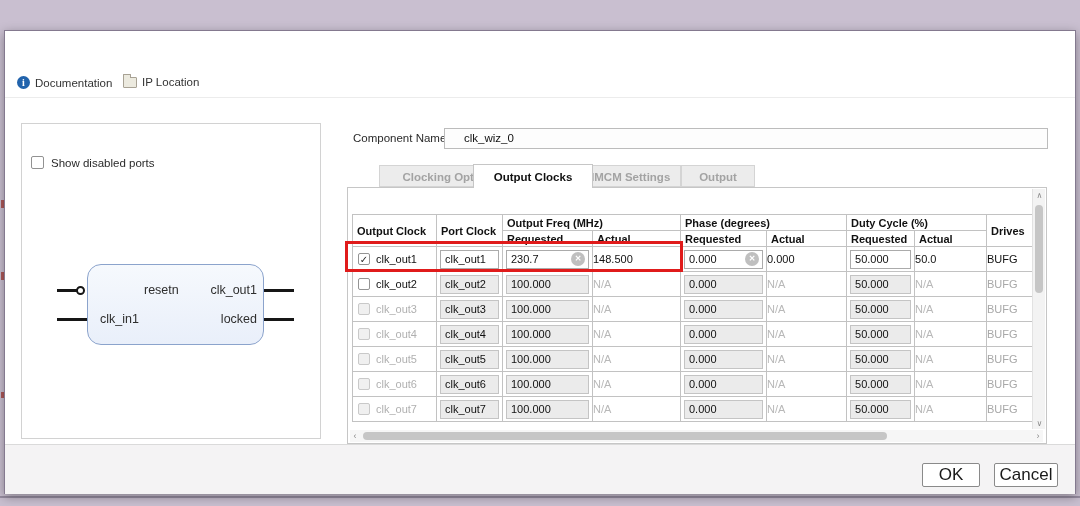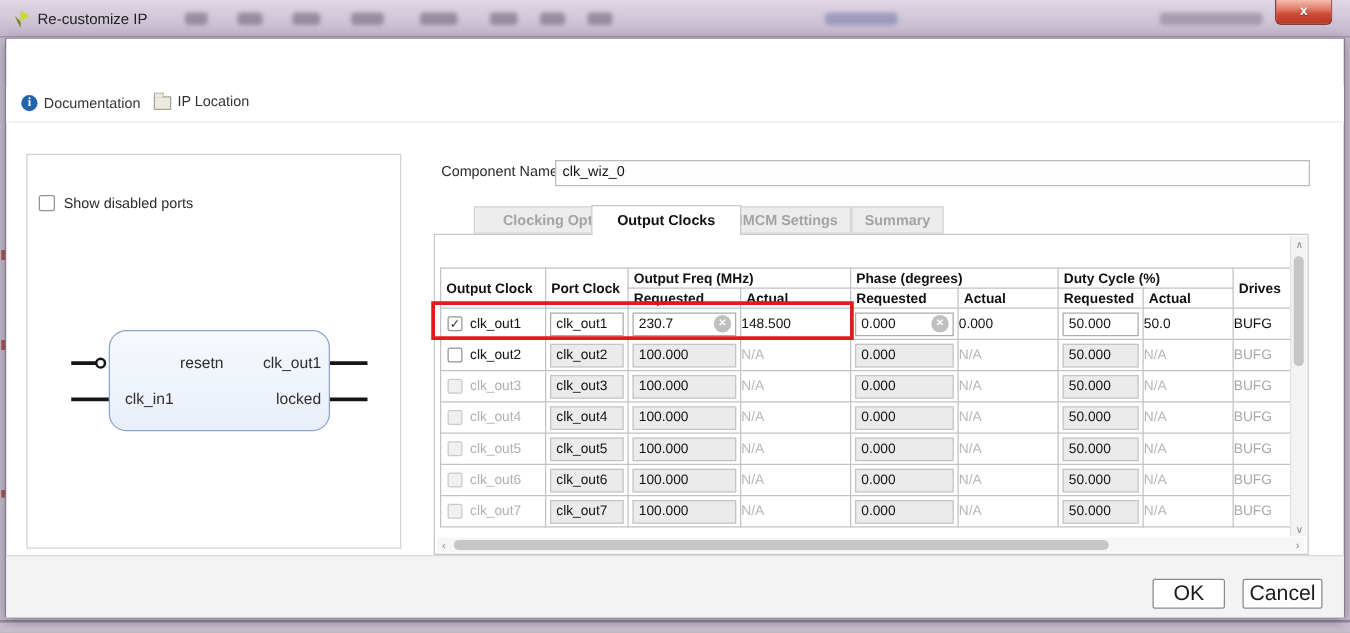--- a/index.html
+++ b/index.html
@@ -65,21 +65,21 @@
     background:linear-gradient(#f6f9fd, #e9effa); }
   .port-label { position:absolute; font-size:12.5px; color:#2e2e2e; }
   .stub { position:absolute; height:3px; background:#161616; }
   .bubble { position:absolute; width:9px; height:9px; border:2.5px solid #161616;
     border-radius:50%; background:#fff; }
 
   
   .comp-label { position:absolute; left:348px; top:101px; font-size:11.5px; color:#2a2a2a; }
   .comp-field { position:absolute; left:439px; top:97px; width:604px; height:21px;
     border:1px solid #bcbcbc; background:#fdfdfd; font-size:11.5px; color:#111;
-    padding:3px 5px; }
+    padding:3px 19px; }
 
   .main-tabs { position:absolute; left:342px; top:133px; height:23px; }
   .m-tab { position:absolute; top:1px; height:22px; font-size:11.5px; font-weight:bold;
     line-height:22px; text-align:center; background:#ececec; color:#a3a3a3;
     border:1px solid #d4d4d4; cursor:pointer; }
   .m-tab.active { top:0; height:24px; line-height:24px; background:#fff; color:#111;
     border:1px solid #c6c6c6; border-bottom:none; z-index:3; }
 
   .oc-panel { position:absolute; left:342px; top:156px; width:700px; height:257px;
     border:1px solid #c6c6c6; background:#fff; }
@@ -123,38 +123,20 @@
   .btn { position:absolute; top:432px; height:24px; background:#fff; border:1px solid #8a8a8a;
     border-radius:2px; font-size:17px; color:#1a1a1a; text-align:center; line-height:22px; cursor:pointer; }
   .btn.ok { left:917px; width:58px; }
   .btn.cancel { left:989px; width:64px; }
 </style>
 </head>
 <body>
 
 <div class="stage">
 
-  <div class="titlebar">
-    <svg class="win-icon" viewBox="0 0 28 28">
-      <polygon points="13,2 26,10 13,18" fill="#cdd835"></polygon>
-      <polygon points="5,10 13,18 13,27" fill="#78811f"></polygon>
-    </svg>
-    <span class="win-title">Re-customize IP</span>
-    <div class="smudge" style="left:148px;width:18px;"></div>
-    <div class="smudge" style="left:190px;width:20px;"></div>
-    <div class="smudge" style="left:234px;width:22px;"></div>
-    <div class="smudge" style="left:281px;width:26px;"></div>
-    <div class="smudge" style="left:336px;width:30px;"></div>
-    <div class="smudge" style="left:392px;width:22px;"></div>
-    <div class="smudge" style="left:432px;width:20px;"></div>
-    <div class="smudge" style="left:470px;width:20px;"></div>
-    <div class="smudge blue" style="left:660px;width:58px;"></div>
-    <div class="smudge right" style="left:928px;width:82px;"></div>
-    <div class="close-btn">x</div>
-  </div>
 
   <div class="edge-speck" style="top:200px;height:8px;"></div>
   <div class="edge-speck" style="top:272px;height:8px;"></div>
   <div class="edge-speck" style="top:392px;height:6px;"></div>
   <div class="bottom-line"></div>
 
   <div class="dialog">
 
 
     <div class="dlg-toolbar">
@@ -186,21 +168,21 @@
       <div class="stub" style="left:242px;top:194px;width:30px;"></div>
     </div>
 
     <span class="comp-label">Component Name</span>
     <div class="comp-field">clk_wiz_0</div>
 
     <div class="main-tabs">
       <div class="m-tab" style="left:0;width:142px;margin-left:32px;">Clocking Options</div>
       <div class="m-tab active" style="left:126px;width:120px;">Output Clocks</div>
       <div class="m-tab" style="left:227px;width:107px;">MMCM Settings</div>
-      <div class="m-tab" style="left:334px;width:74px;">Summary</div>
+      <div class="m-tab" style="left:334px;width:74px;">Output</div>
     </div>
 
     <div class="oc-panel">
 
       <table class="oc-table">
         <colgroup>
           <col style="width:84px">
             <col style="width:66px">
             <col style="width:90px">
           <col style="width:88px">

